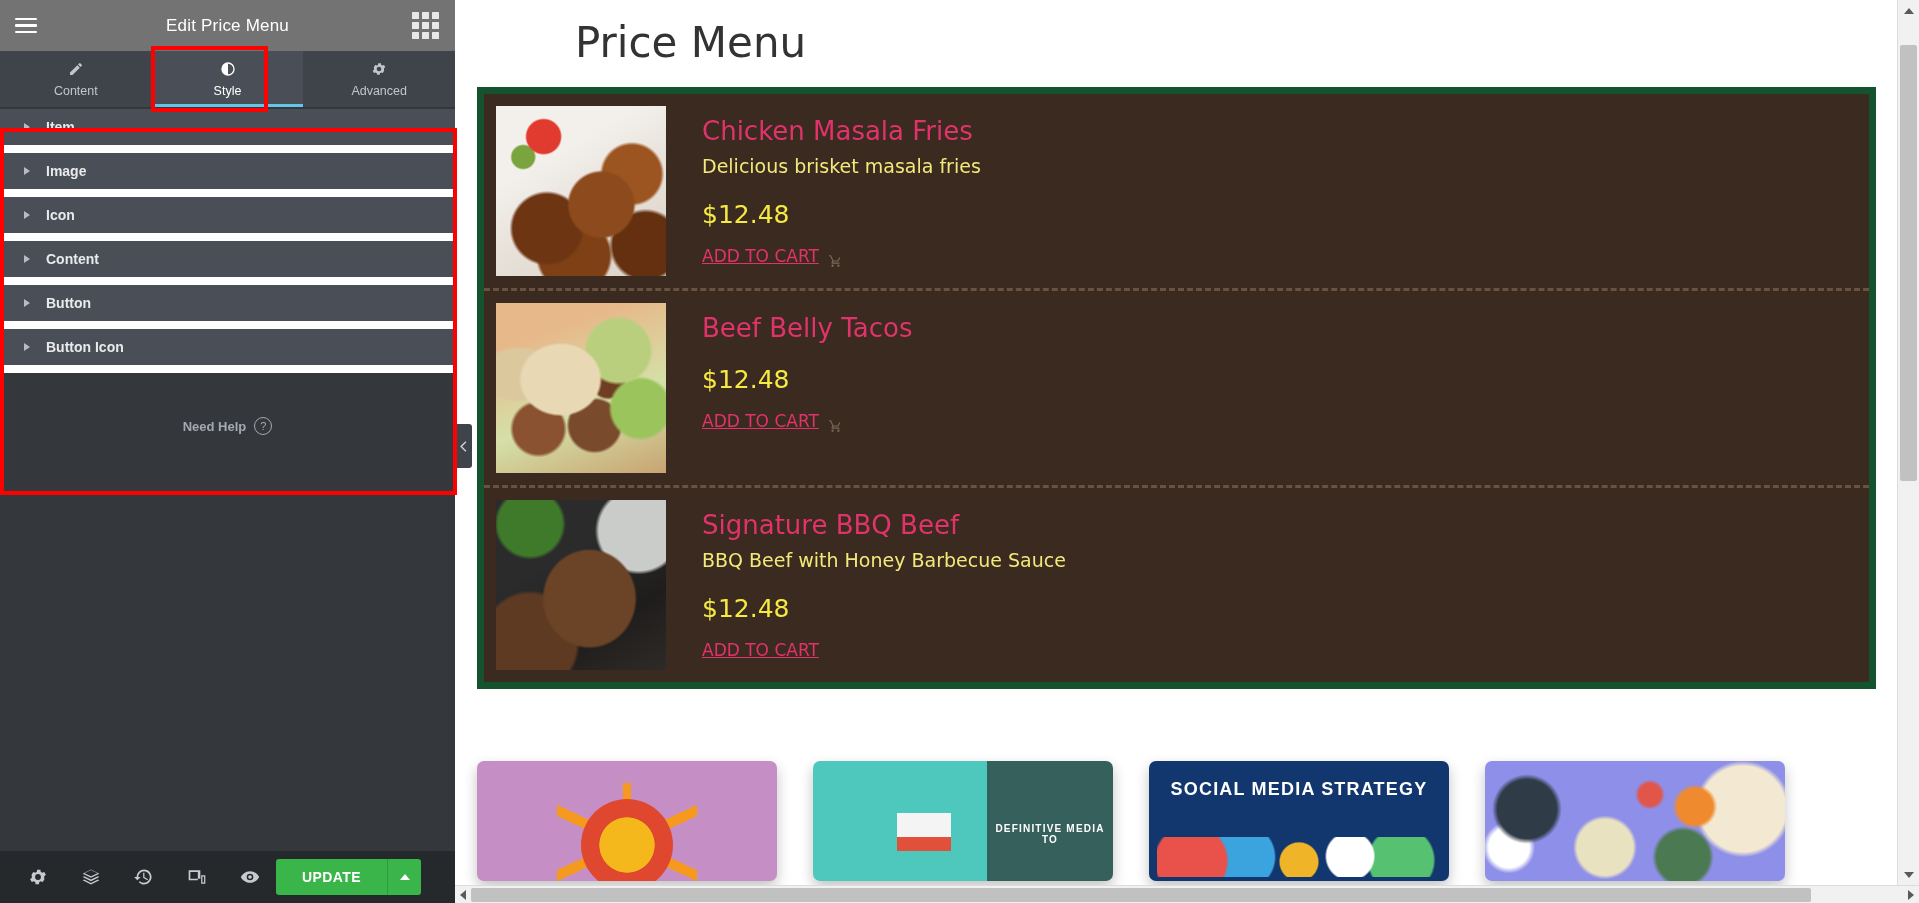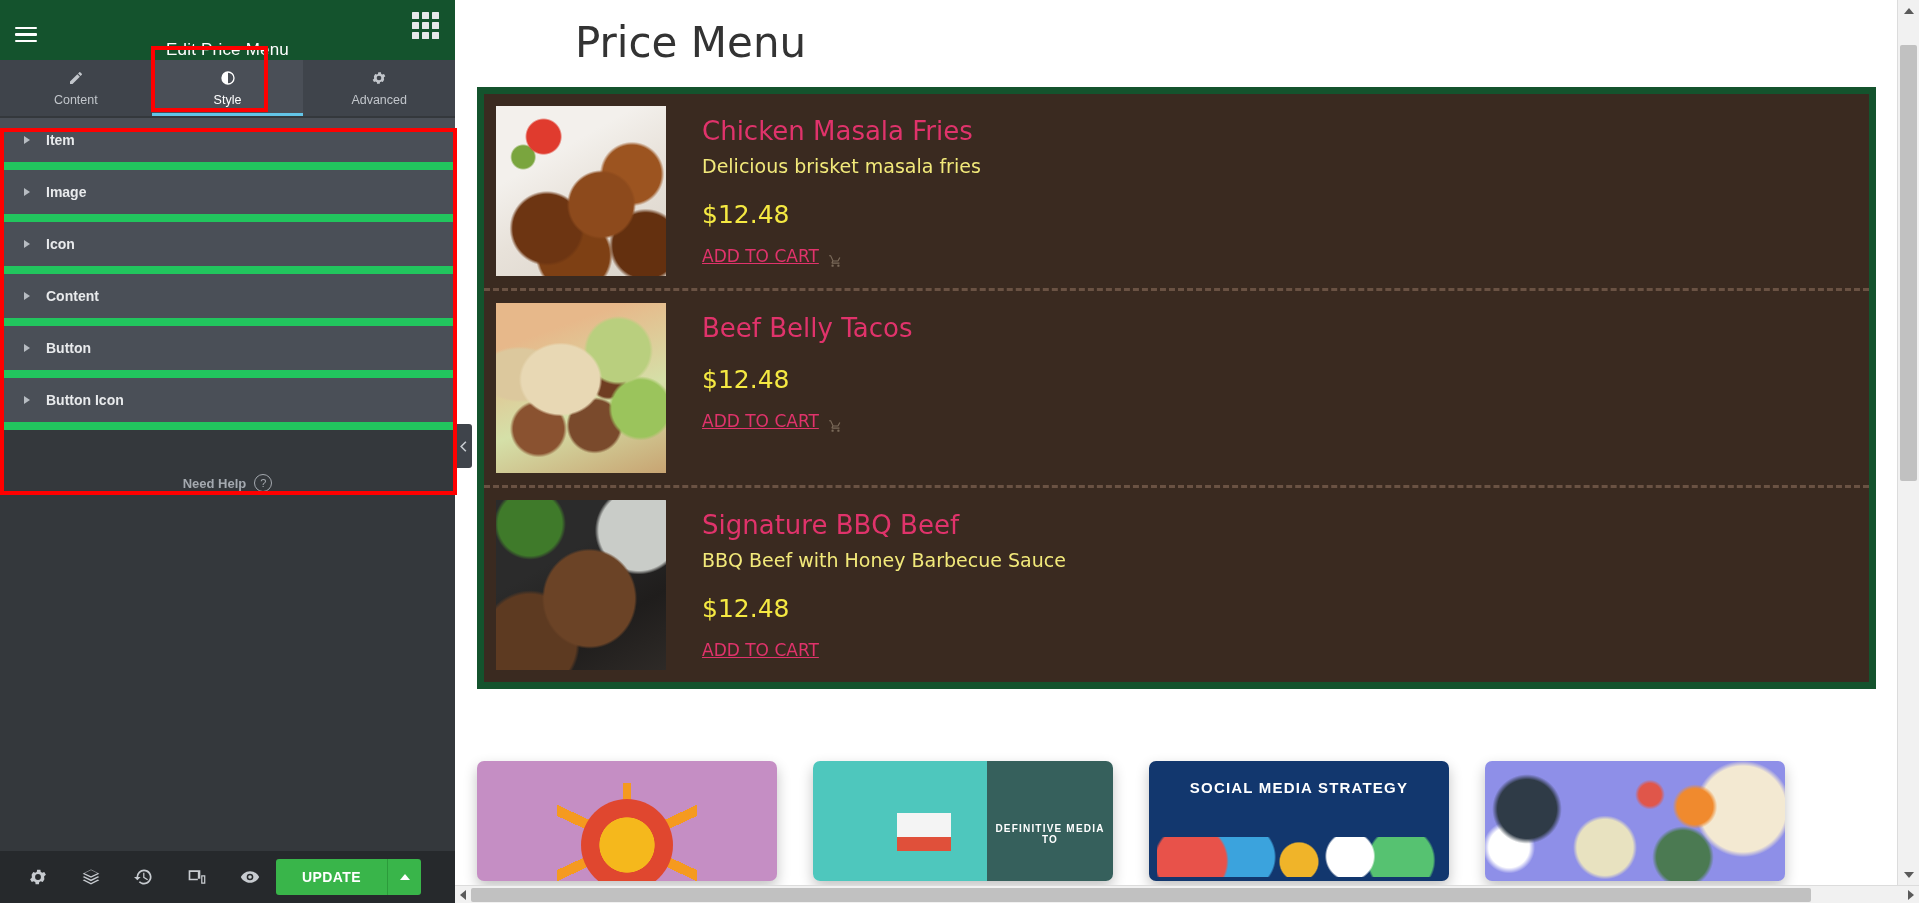--- a/index.html
+++ b/index.html
@@ -12,22 +12,22 @@
   #app { position: relative; width: 1919px; height: 903px; }
 
   
   #panel {
     position: absolute; left: 0; top: 0;
     width: 455px; height: 903px;
     background: #34383c;
     display: flex; flex-direction: column;
   }
   #panel-header {
-    height: 60px; background: #14532d;
-    display: flex; align-items: flex-end;
+    height: 51px; background: #737373;
+    display: flex; align-items: center;
     position: relative; flex: none;
   }
   #menu-icon-btn {
     width: 52px; height: 51px;
     display: flex; align-items: center; justify-content: center;
     cursor: pointer;
   }
   .hamburger { width: 22px; }
   .hamburger span {
     display: block; height: 2.5px; background: #fff;
@@ -58,23 +58,23 @@
   }
   .ptab.active { background: #4a4f57; color: #fff; }
   .ptab.active::after {
     content: ""; position: absolute; left: 0; right: 0; bottom: 0;
     height: 3px; background: #63c5e8;
   }
   .ptab svg { width: 16px; height: 16px; fill: currentColor; }
 
   #sections { flex: none; padding-top: 2px; }
   .sec-row {
-    height: 52px; background: #4a4f57;
+    height: 44px; background: #4a4f57;
     display: flex; align-items: center; padding-left: 24px;
-    cursor: pointer; border-bottom: 8px solid #22c55e;
+    cursor: pointer; border-bottom: 8px solid #ffffff;
     color: #e8eaec; font-size: 14px; font-weight: bold;
   }
   .sec-arrow {
     width: 0; height: 0; margin-right: 16px;
     border-left: 6px solid #b7bcc2;
     border-top: 4.5px solid transparent;
     border-bottom: 4.5px solid transparent;
   }
 
   #need-help {
@@ -219,21 +219,21 @@
     display: flex; gap: 36px; padding: 72px 0 0 0;
     margin-left: 22px;
   }
   .promo-card {
     width: 300px; height: 120px; border-radius: 7px;
     box-shadow: 0 6px 14px rgba(0,0,0,.24);
     position: relative; overflow: hidden; flex: none;
   }
   .promo-card .pc-label {
     position: absolute; width: 100%; text-align: center;
-    color: #fff; font-size: 15px; font-weight: bold;
+    color: #fff; font-size: 18px; font-weight: bold;
     letter-spacing: 1.2px; top: 18px;
   }
   .pc1 { background: #c58ec4; }
   .pc1::after {
     content: ""; position: absolute; left: 50%; top: 38px;
     width: 92px; height: 92px; margin-left: -46px; border-radius: 50%;
     background: radial-gradient(circle, #f5b81c 0 42%, #e0472f 43% 72%, transparent 73%);
   }
   .pc1 .sun {
     position: absolute; left: 50%; top: 22px; width: 140px; height: 120px;

